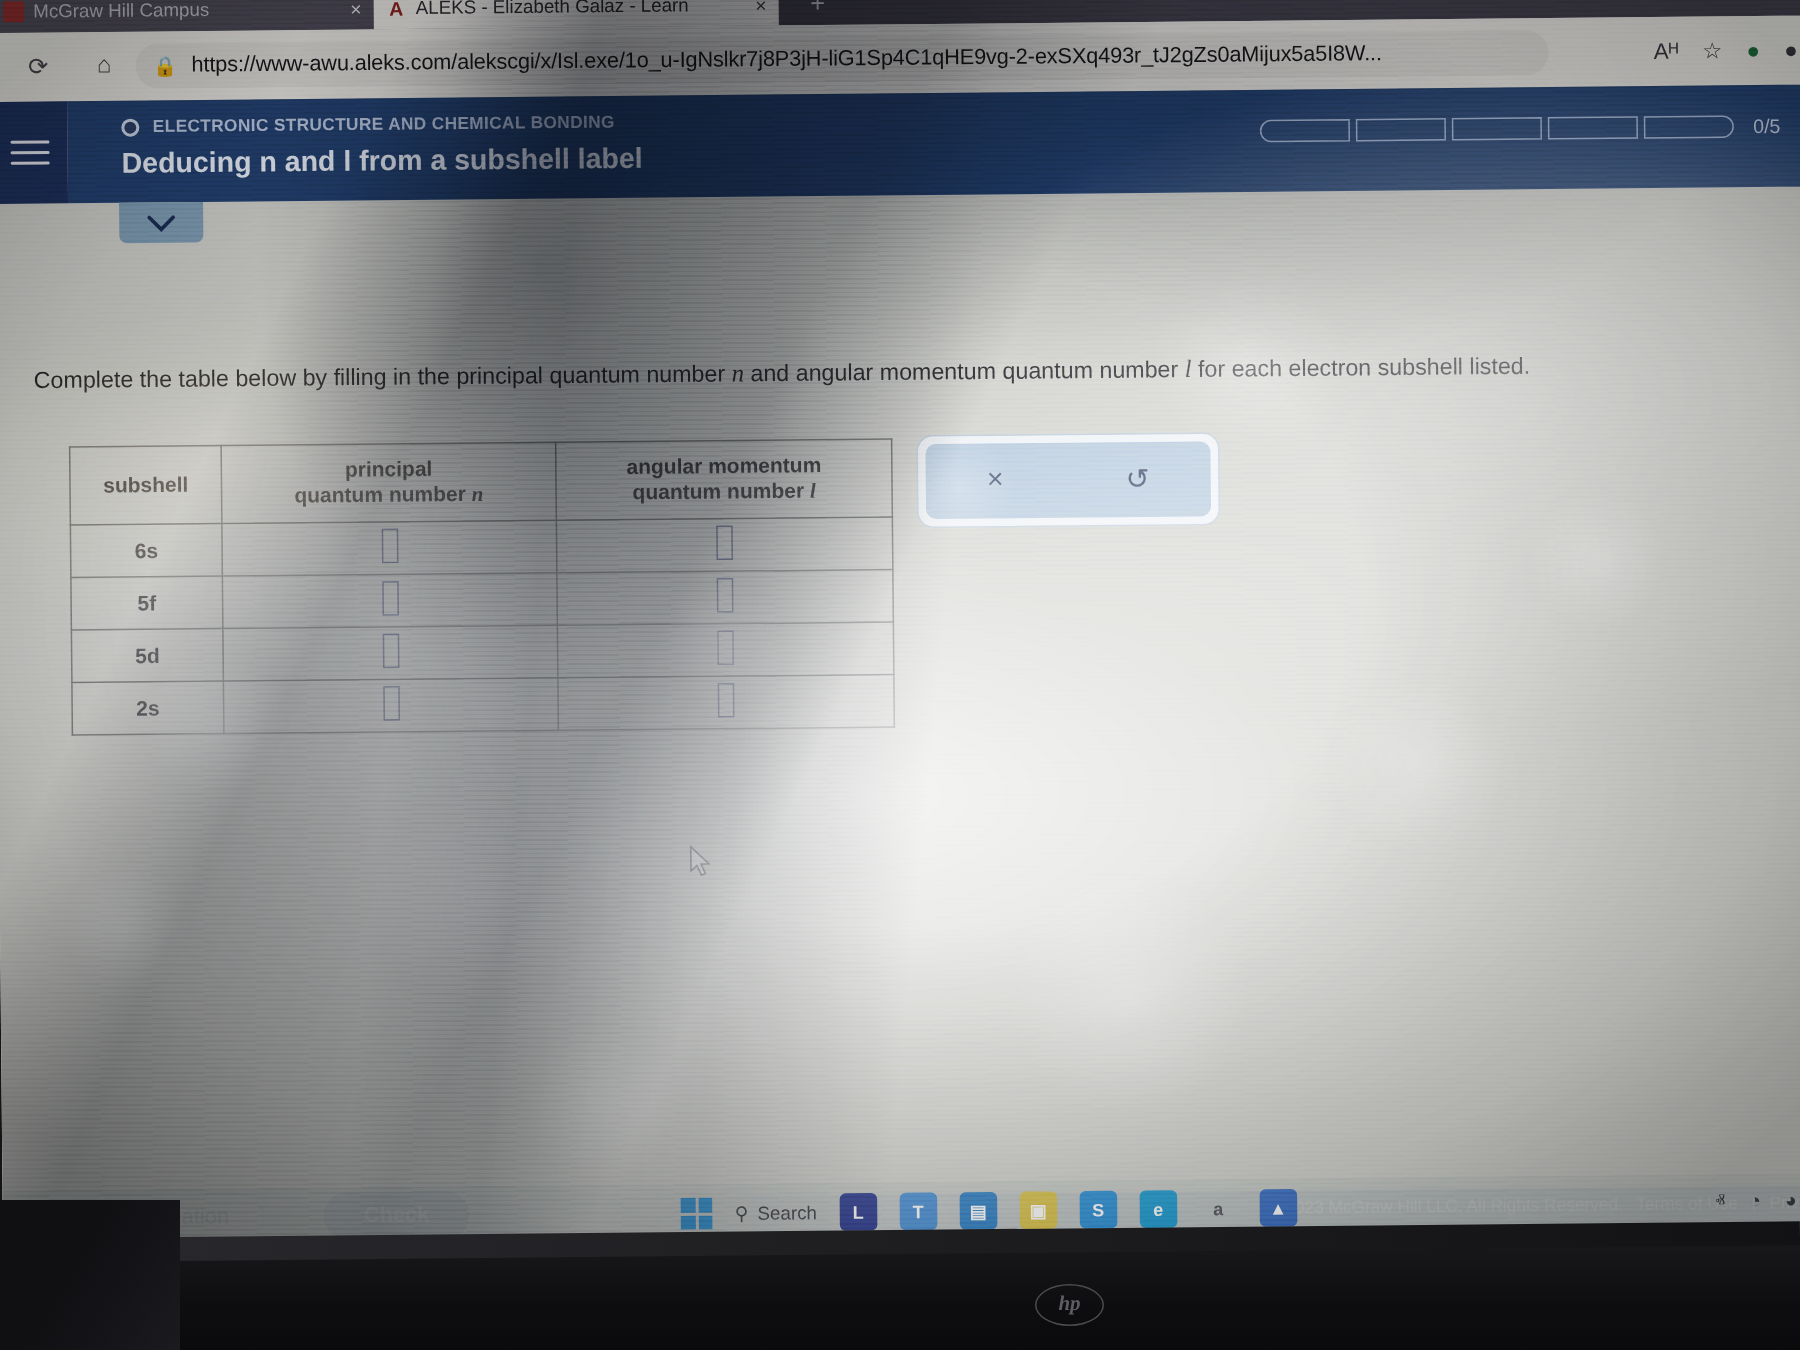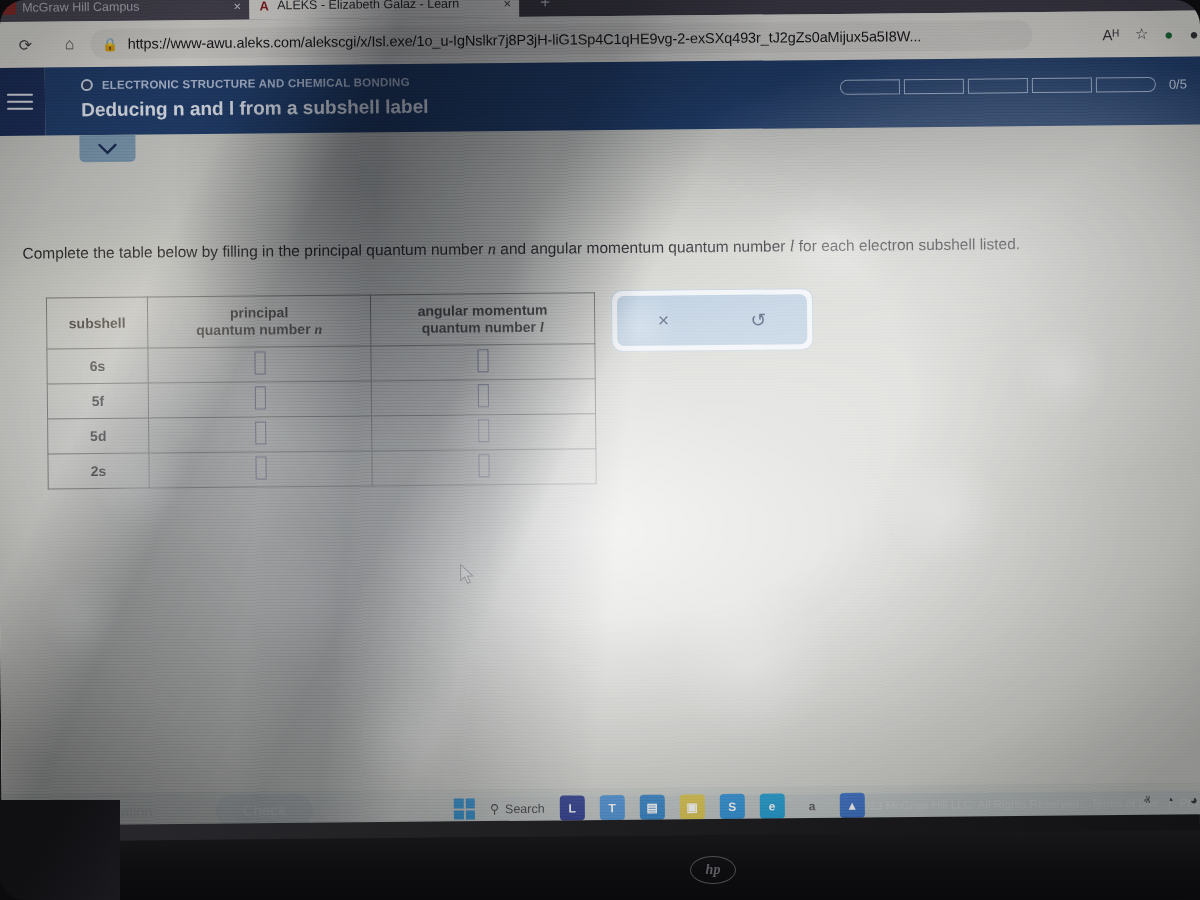--- a/index.html
+++ b/index.html
@@ -9,21 +9,20 @@
     background: #0b0b0d;
     font-family: "Liberation Sans", sans-serif;
   }
 
   
   #photo {
     position: relative;
     width: 1200px; height: 900px;
     background: #141416;
     overflow: hidden;
-    border-radius: 25px;
   }
 
   
   #screen {
     position: absolute;
     left: -6px; top: -6px;
     width: 1212px; height: 846px;
     background: #c9cbc6;
     transform: rotate(-0.55deg);
     transform-origin: 0 0;

